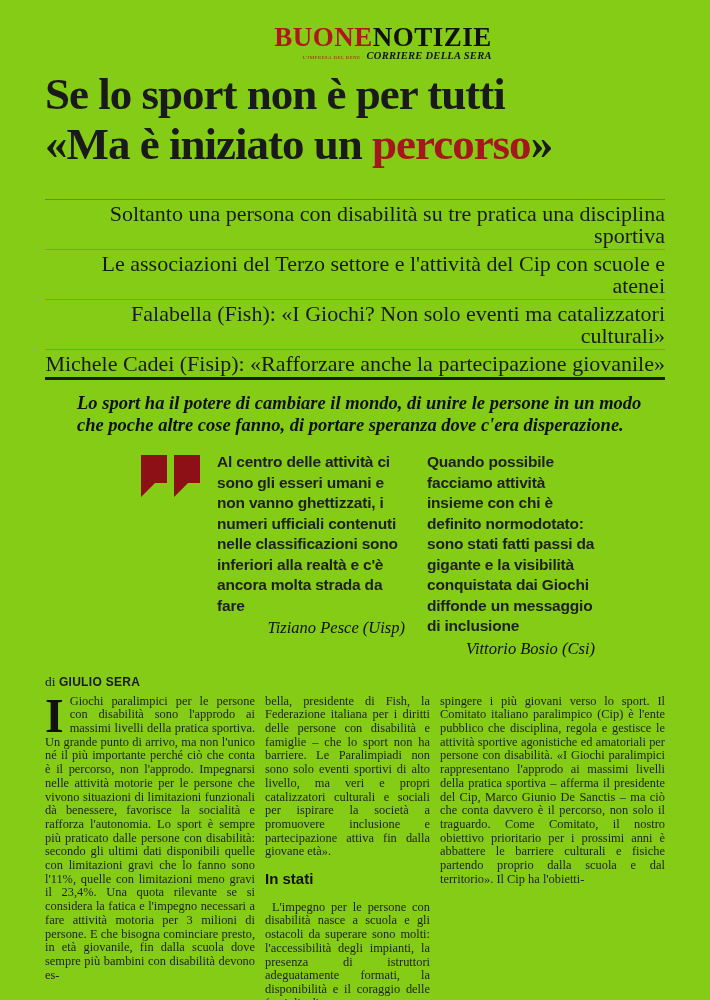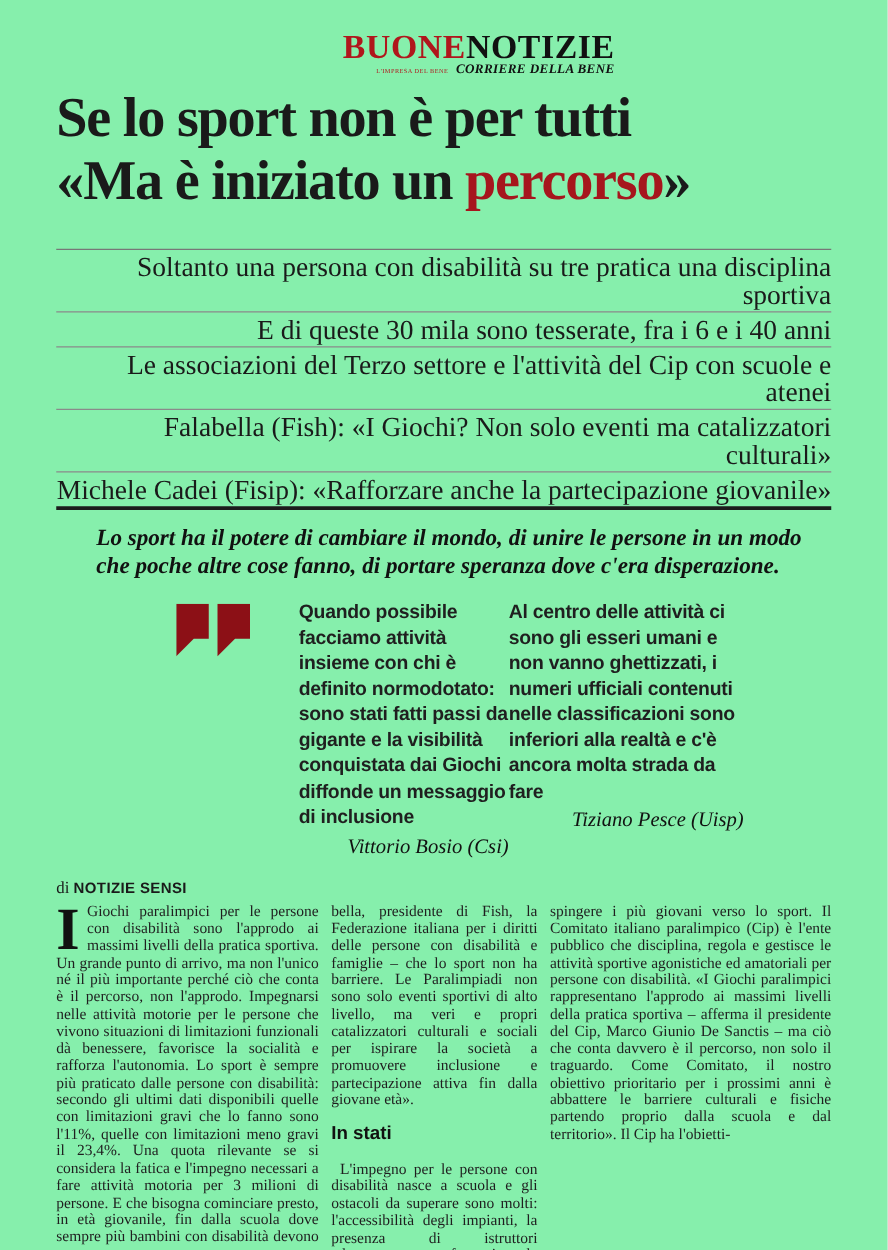--- a/index.html
+++ b/index.html
@@ -1,17 +1,17 @@
 <!DOCTYPE html>
 <html><head>
 <meta charset="utf-8">
 <style>
   html,body{margin:0;padding:0;background:#e8e8e8;}
   .page{
-    width:710px;height:1000px;background:#86efac;margin:0 auto;
+    width:710px;height:1000px;background:#84cc16;margin:0 auto;
     font-family:"Liberation Serif","DejaVu Serif",serif;color:#1a1a1a;
     padding:0 45px;box-sizing:border-box;overflow:hidden;position:relative;
   }
   
   .masthead{width:fit-content;margin:0 auto;padding-top:24px;transform:translateX(28px);text-align:center;}
   .masthead-line1{font-size:27px;font-weight:700;letter-spacing:.5px;line-height:26px;}
   .logo-red{color:#b0161c;}
   .logo-black{color:#111;}
   .masthead-line2{display:flex;justify-content:flex-end;align-items:baseline;gap:6px;margin-top:0;}
   .tagline{color:#b0161c;font-size:5px;letter-spacing:.4px;white-space:nowrap;}
@@ -56,58 +56,57 @@
 <body>
 
 <div class="page">
 
   <div class="masthead">
     <div class="masthead-line1">
       <span class="logo-red">BUONE</span><span class="logo-black">NOTIZIE</span>
     </div>
     <div class="masthead-line2">
       <span class="tagline">L'IMPRESA DEL BENE</span>
-      <span class="newspaper">CORRIERE DELLA BENE</span>
+      <span class="newspaper">CORRIERE DELLA SERA</span>
     </div>
   </div>
 
   <h1 class="headline">
     <span>Se lo sport non è per tutti</span><br>
     <span>«Ma è iniziato un </span><span class="hl-red">percorso</span><span>»</span>
   </h1>
 
   <div class="subheads">
     <div class="subhead">Soltanto una persona con disabilità su tre pratica una disciplina sportiva</div>
-    <div class="subhead">E di queste 30 mila sono tesserate, fra i 6 e i 40 anni</div>
     <div class="subhead">Le associazioni del Terzo settore e l'attività del Cip con scuole e atenei</div>
     <div class="subhead">Falabella (Fish): «I Giochi? Non solo eventi ma catalizzatori culturali»</div>
     <div class="subhead">Michele Cadei (Fisip): «Rafforzare anche la partecipazione giovanile»</div>
   </div>
 
   <div class="quotes">
     <div class="quote-text">Lo sport ha il potere di cambiare il mondo, di unire le persone in un modo che poche altre cose fanno, di portare speranza dove c'era disperazione.</div>
   </div>
 
   <div class="pullquotes">
     <svg class="pq-mark" width="60" height="46" viewBox="0 0 60 46">
       <path d="M0,0 H26 V28 H14 L0,42 Z" fill="#8c1016"></path>
       <path d="M33,0 H59 V28 H47 L33,42 Z" fill="#8c1016"></path>
     </svg>
+    <div class="pq">
+      <div class="pq-text">Al centro delle attività ci sono gli esseri umani e non vanno ghettizzati, i numeri ufficiali contenuti nelle classificazioni sono inferiori alla realtà e c'è ancora molta strada da fare</div>
+      <div class="pq-attr">Tiziano Pesce (Uisp)</div>
+    </div>
     <div class="pq pq-2">
       <div class="pq-text">Quando possibile facciamo attività insieme con chi è definito normodotato: sono stati fatti passi da gigante e la visibilità conquistata dai Giochi diffonde un messaggio di inclusione</div>
       <div class="pq-attr">Vittorio Bosio (Csi)</div>
     </div>
-    <div class="pq">
-      <div class="pq-text">Al centro delle attività ci sono gli esseri umani e non vanno ghettizzati, i numeri ufficiali contenuti nelle classificazioni sono inferiori alla realtà e c'è ancora molta strada da fare</div>
-      <div class="pq-attr">Tiziano Pesce (Uisp)</div>
-    </div>
   </div>
 
   <div class="byline">
-    <span>di </span><span class="byline-author">NOTIZIE SENSI</span>
+    <span>di </span><span class="byline-author">GIULIO SERA</span>
   </div>
 
   <div class="columns">
     <div class="col col-1">
       <p>
         <span class="dropcap">I</span><span>Giochi paralimpici per le persone con disabilità sono l'approdo ai massimi livelli della pratica sportiva. Un grande punto di arrivo, ma non l'unico né il più importante perché ciò che conta è il percorso, non l'approdo. Impegnarsi nelle attività motorie per le persone che vivono situazioni di limitazioni funzionali dà benessere, favorisce la socialità e rafforza l'autonomia. Lo sport è sempre più praticato dalle persone con disabilità: secondo gli ultimi dati disponibili quelle con limitazioni gravi che lo fanno sono l'11%, quelle con limitazioni meno gravi il 23,4%. Una quota rilevante se si considera la fatica e l'impegno necessari a fare attività motoria per 3 milioni di persone. E che bisogna cominciare presto, in età giovanile, fin dalla scuola dove sempre più bambini con disabilità devono es-</span>
       </p>
 
     </div>
     <div class="col col-2">

